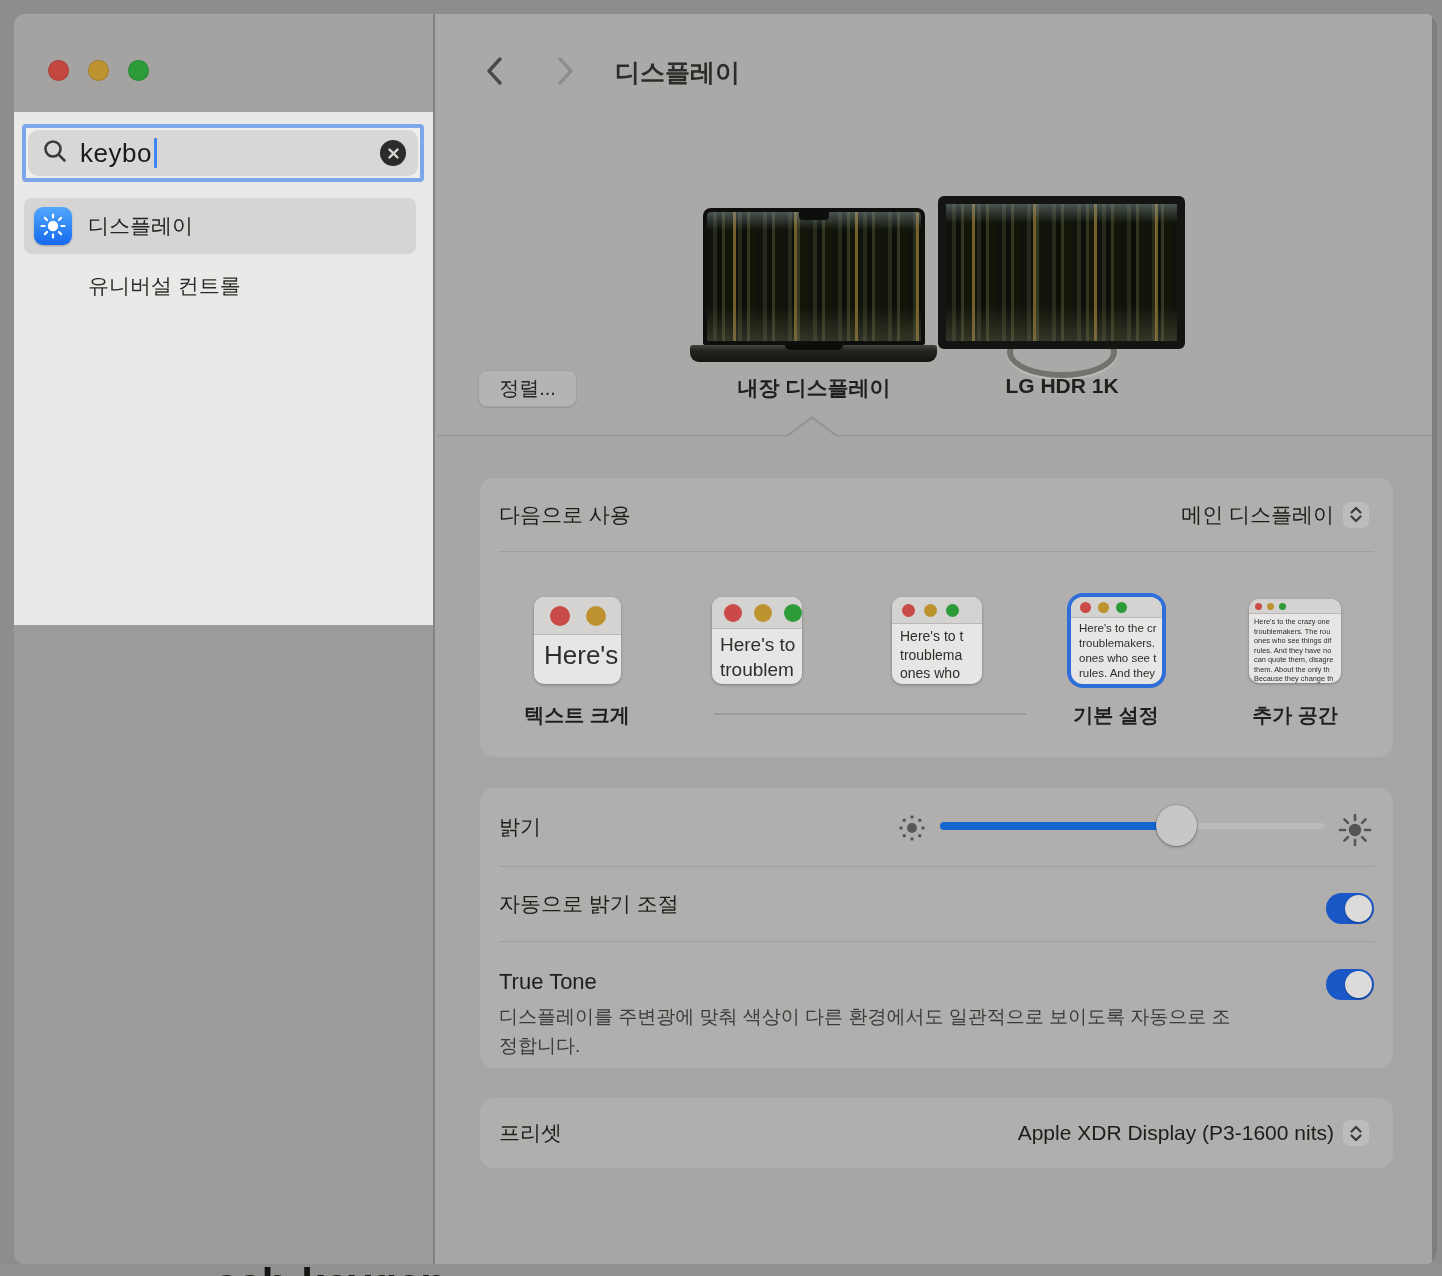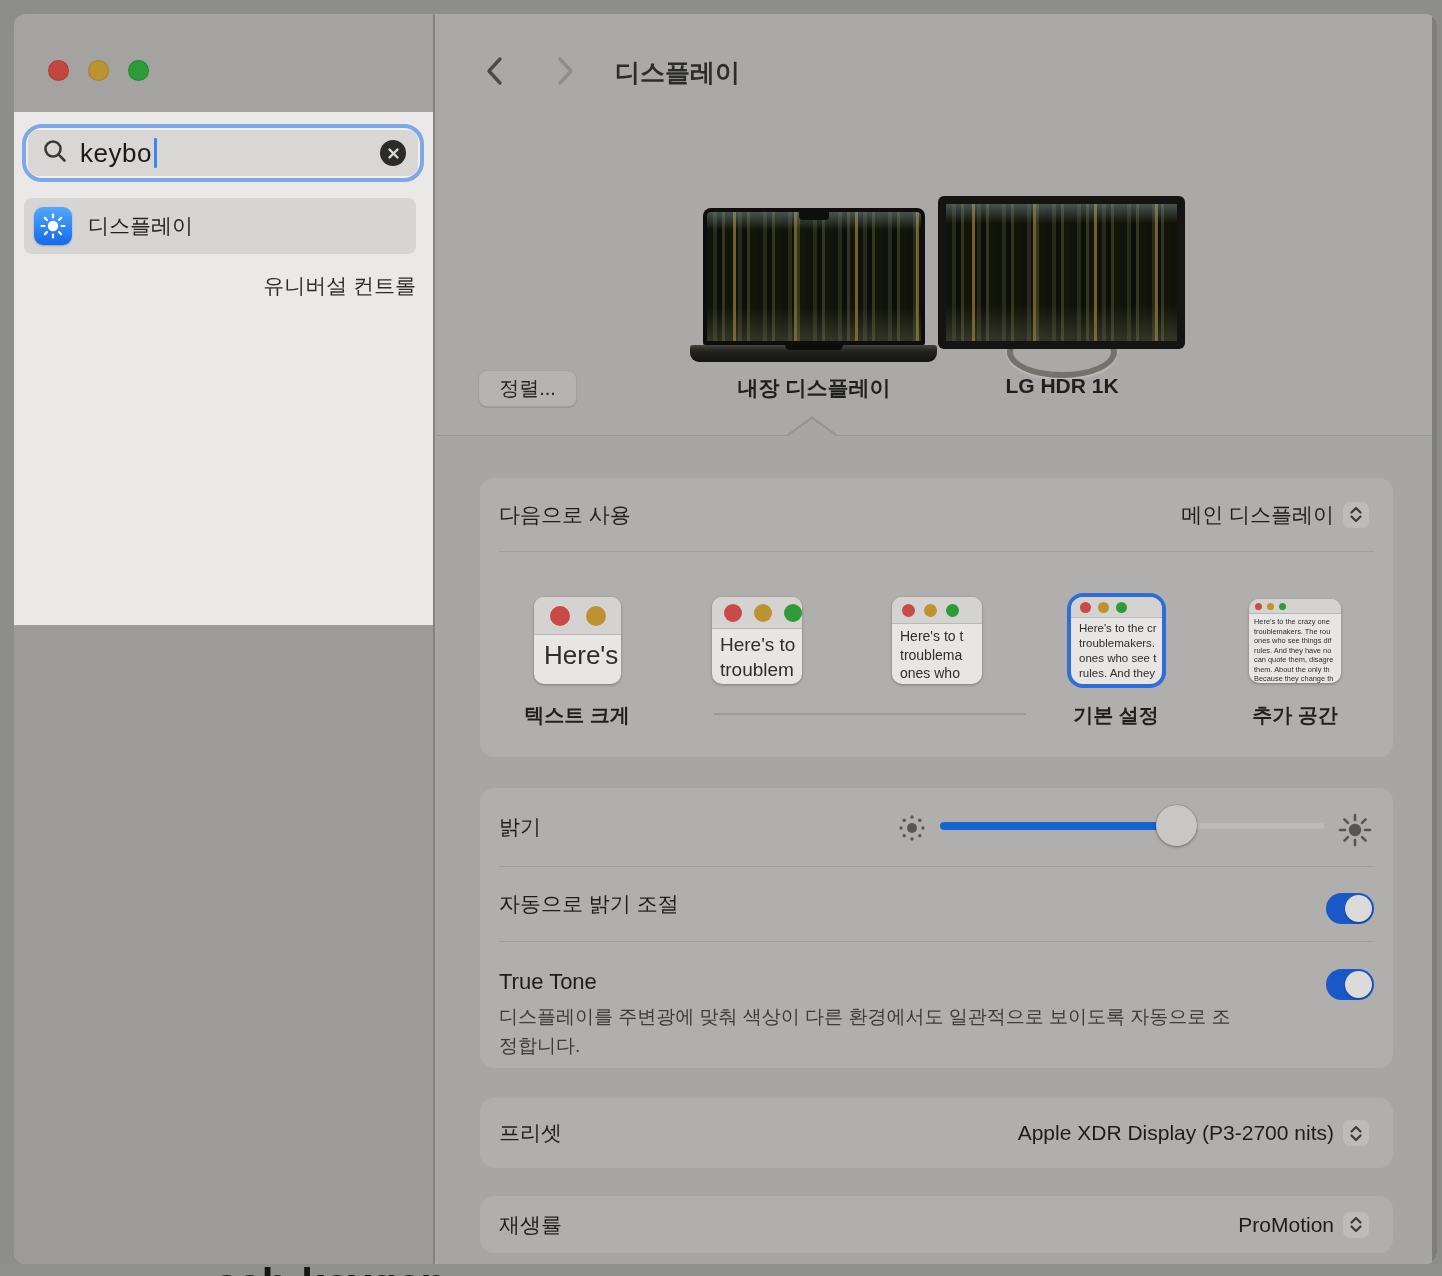--- a/index.html
+++ b/index.html
@@ -20,32 +20,32 @@
   .titlebar { position:absolute; left:0; top:0; width:100%; height:98px; background:#a4a3a1; }
   .light { position:absolute; top:46px; width:21px; height:21px; border-radius:50%;
            box-shadow:0 0 0 1px rgba(0,0,0,0.12) inset; }
   .light.red    { left:34px;  background:#c4473f; }
   .light.yellow { left:74px;  background:#bd9330; }
   .light.green  { left:114px; background:#2c9c38; }
 
   .search-panel { position:absolute; left:0; top:98px; width:419px; height:513px; background:#eae9e7; }
 
   .search-field { position:absolute; left:8px; top:12px; width:402px; height:58px;
-                  border:4px solid #7ea7e9; border-radius:20px; background:#f0efed; padding:2px; }
+                  border:4px solid #7ea7e9; border-radius:4px; background:#f0efed; padding:2px; }
   .search-inner { width:100%; height:100%; border-radius:10px; background:#d8d7d5;
                   display:flex; align-items:center; padding:0 12px 0 14px; }
   .search-text { font-size:26px; color:#1b1b1b; margin-left:12px; letter-spacing:0.5px; }
   .caret-bar { width:3px; height:30px; background:#3d86f5; margin-left:2px; border-radius:1px; }
   .clear-btn { margin-left:auto; width:26px; height:26px; border-radius:50%; background:#2b2b29;
                display:flex; align-items:center; justify-content:center; }
 
   .result-row { position:absolute; left:10px; width:392px; height:56px; border-radius:8px;
                 display:flex; align-items:center; }
   .result-row.selected { top:86px; background:#d6d5d3; }
-  .result-row.plain { top:146px;justify-content:flex-end; }
+  .result-row.plain { top:146px; }
   .result-icon { width:38px; height:38px; border-radius:9px; margin-left:10px;
                  background:linear-gradient(180deg,#52a8fd,#1569ee);
                  display:flex; align-items:center; justify-content:center;
                  box-shadow:0 1px 2px rgba(0,0,0,0.25); }
   .result-label { font-size:21px; color:#222220; margin-left:16px; }
   .result-row.plain .result-label { margin-left:64px; color:#2b2b29; }
 
   
   .main { position:absolute; left:423px; top:0; width:1000px; height:100%; background:#aaa9a7; }
   .main-lower { position:absolute; left:0; top:422px; width:100%; bottom:0; background:#a7a6a4; }
@@ -403,43 +403,30 @@
 
         <div class="thumb-label" style="left:7px;">텍스트 크게</div>
         <div class="thumb-label" style="left:546px;">기본 설정</div>
         <div class="thumb-label" style="left:725px;">추가 공간</div>
       </div>
 
       <div class="card" id="card-preset">
         <div class="flex-row" style="top:0; height:70px;">
           <span class="row-label">프리셋</span>
           <span class="spacer"></span>
-          <span class="row-value">Apple XDR Display (P3-2700 nits)</span>
+          <span class="row-value">Apple XDR Display (P3-1600 nits)</span>
           <span class="stepper">
             <svg width="14" height="17" viewBox="0 0 14 17">
               <path d="M2.5 6.5 L7 2 L11.5 6.5" fill="none" stroke="#3c3c3a" stroke-width="2.2" stroke-linecap="round" stroke-linejoin="round"></path>
               <path d="M2.5 10.5 L7 15 L11.5 10.5" fill="none" stroke="#3c3c3a" stroke-width="2.2" stroke-linecap="round" stroke-linejoin="round"></path>
             </svg>
           </span>
         </div>
       </div>
 
-      <div class="card" id="card-refresh">
-        <div class="flex-row" style="top:0; height:57px;">
-          <span class="row-label">재생률</span>
-          <span class="spacer"></span>
-          <span class="row-value">ProMotion</span>
-          <span class="stepper">
-            <svg width="14" height="17" viewBox="0 0 14 17">
-              <path d="M2.5 6.5 L7 2 L11.5 6.5" fill="none" stroke="#3c3c3a" stroke-width="2.2" stroke-linecap="round" stroke-linejoin="round"></path>
-              <path d="M2.5 10.5 L7 15 L11.5 10.5" fill="none" stroke="#3c3c3a" stroke-width="2.2" stroke-linecap="round" stroke-linejoin="round"></path>
-            </svg>
-          </span>
-        </div>
-      </div>
 
     </main>
     <div class="right-edge"></div>
   </div>
 
   <div class="bottom-strip">
     <span class="bg-text">ssh-keygen</span>
   </div>
 
 </div>

